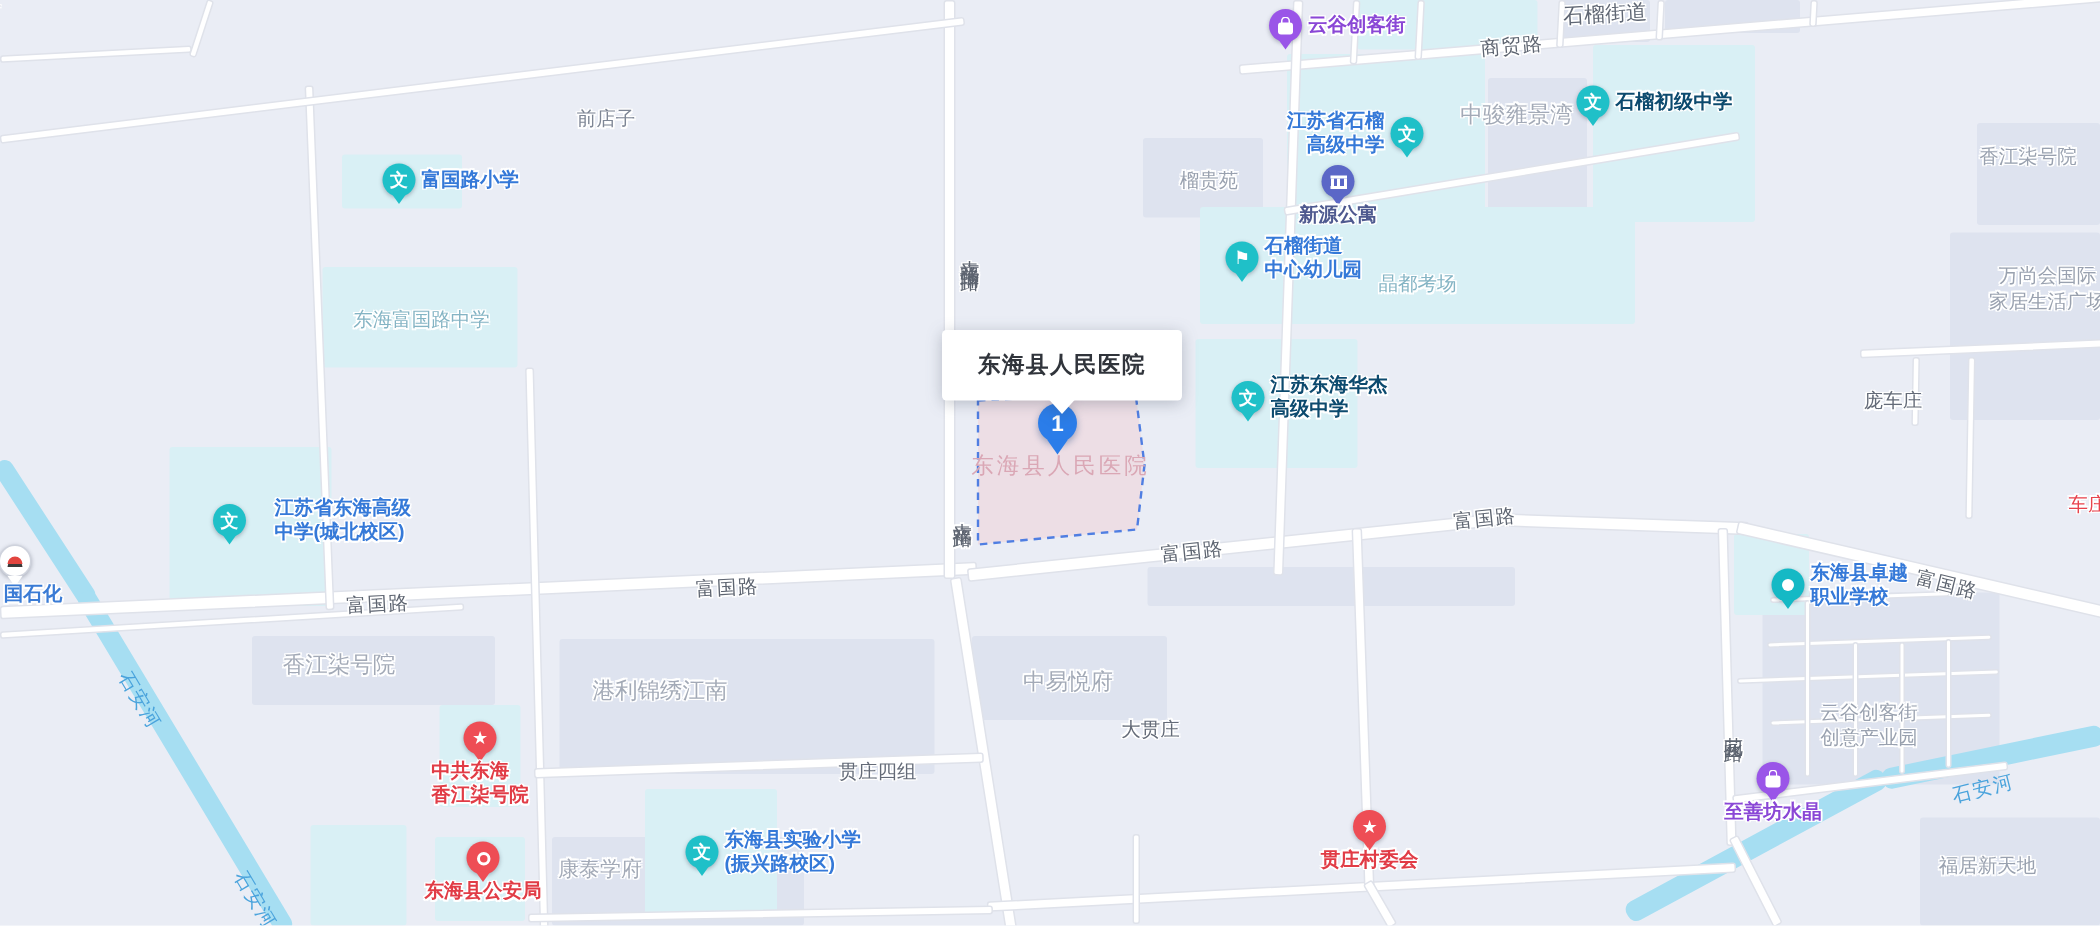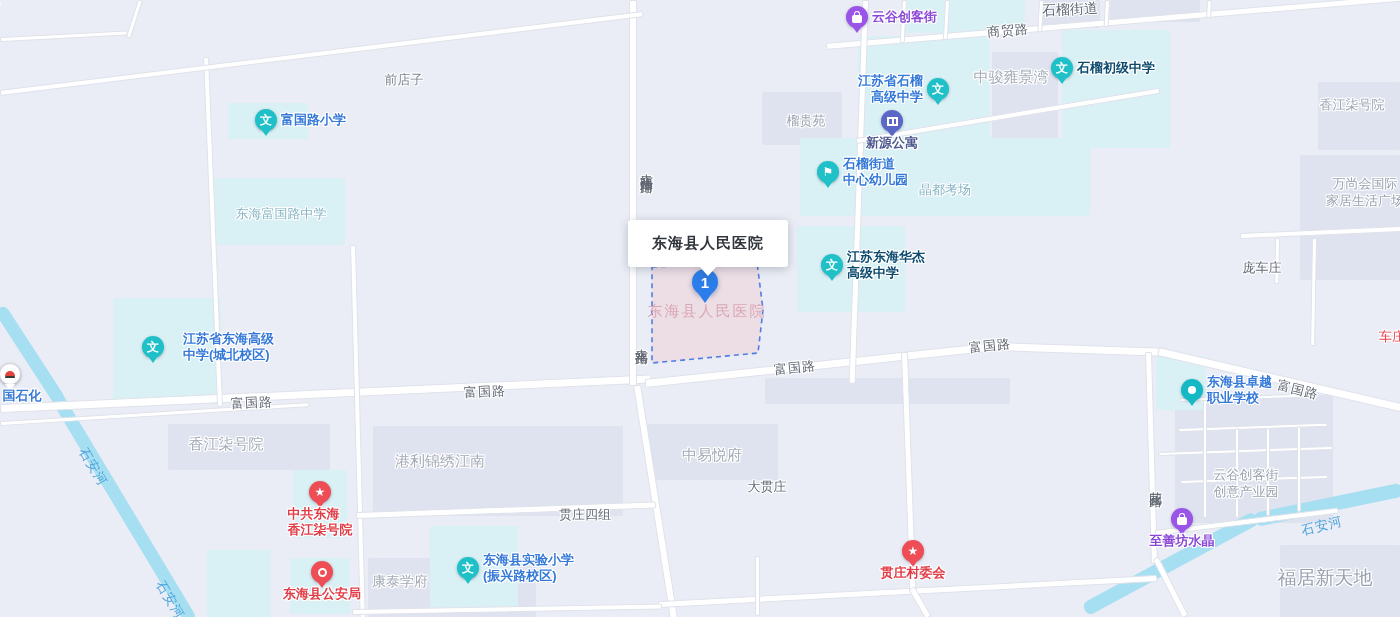--- a/index.html
+++ b/index.html
@@ -155,28 +155,28 @@
     </div>
     <div class="plbl halo" style="left: 712px; top: 455px; color: rgb(163, 170, 183); font-size: 15px;">
       <div>中易悦府</div>
     </div>
     <div class="plbl halo" style="left: 753px; top: 487px; color: rgb(100, 107, 120); font-size: 13px; margin-left: 14px;">
       <div>大贯庄</div>
     </div>
     <div class="plbl halo" style="left: 585px; top: 515px; color: rgb(100, 107, 120); font-size: 13px;">
       <div>贯庄四组</div>
     </div>
-    <div class="plbl halo" style="left: 400px; top: 581px; color: rgb(163, 170, 183); font-size: 14px;">
+    <div class="plbl halo" style="left: 400px; top: 581px; color: rgb(163, 170, 183); font-size: 14px; font-family: Liberation Mono, monospace;">
       <div>康泰学府</div>
     </div>
     <div class="plbl halo" style="left: 1246px; top: 484px; color: rgb(153, 161, 175); font-size: 13px;">
       <div>云谷创客街</div>
       <div>创意产业园</div>
     </div>
-    <div class="plbl halo" style="left: 1325px; top: 578px; color: rgb(153, 161, 175); font-size: 19px;">
+    <div class="plbl halo" style="left: 1325px; top: 578px; color: rgb(153, 161, 175); font-size: 13px;">
       <div>福居新天地</div>
     </div>
     <div class="rlbl halo" style="left: 1008px; top: 31px; transform: translate(-50%, -50%) rotate(-5deg);">商贸路</div>
     <div class="rlbl halo vert" style="left: 646px; top: 168px;">幸福路辅路</div>
     <div class="rlbl halo vert" style="left: 641px; top: 341px;">幸福路</div>
     <div class="rlbl halo" style="left: 252px; top: 403px; transform: translate(-50%, -50%) rotate(-3deg);">富国路</div>
     <div class="rlbl halo" style="left: 485px; top: 392px; transform: translate(-50%, -50%) rotate(-3deg);">富国路</div>
     <div class="rlbl halo" style="left: 795px; top: 368px; transform: translate(-50%, -50%) rotate(-6deg);">富国路</div>
     <div class="rlbl halo" style="left: 990px; top: 346px; transform: translate(-50%, -50%) rotate(-6deg);">富国路</div>
     <div class="rlbl halo" style="left: 1298px; top: 390px; transform: translate(-50%, -50%) rotate(14deg);">富国路</div>

